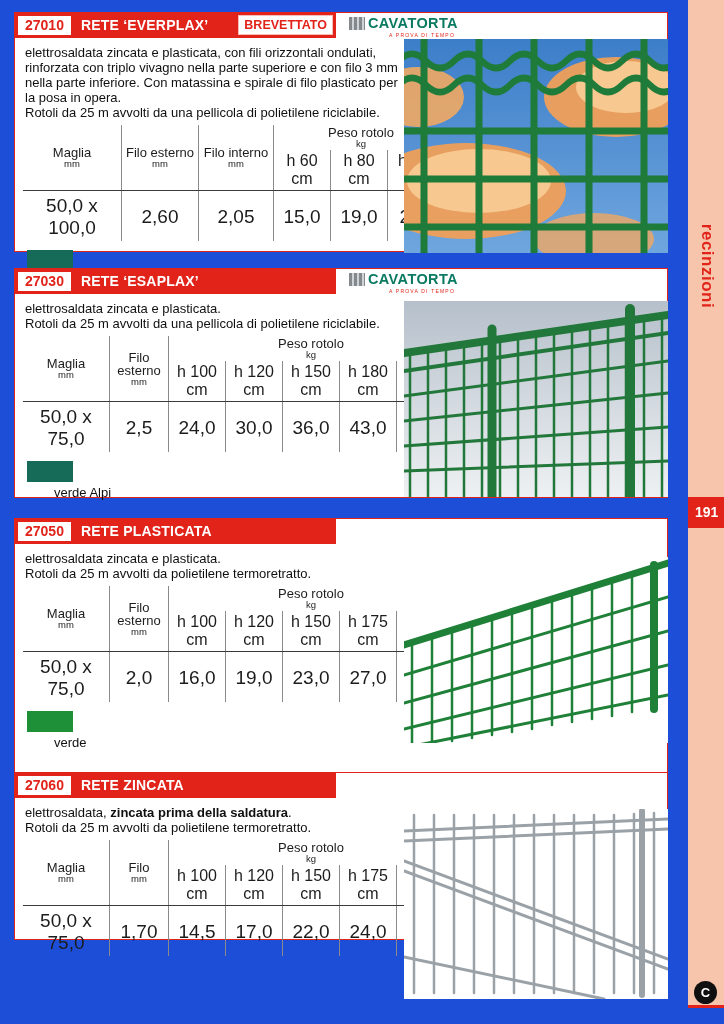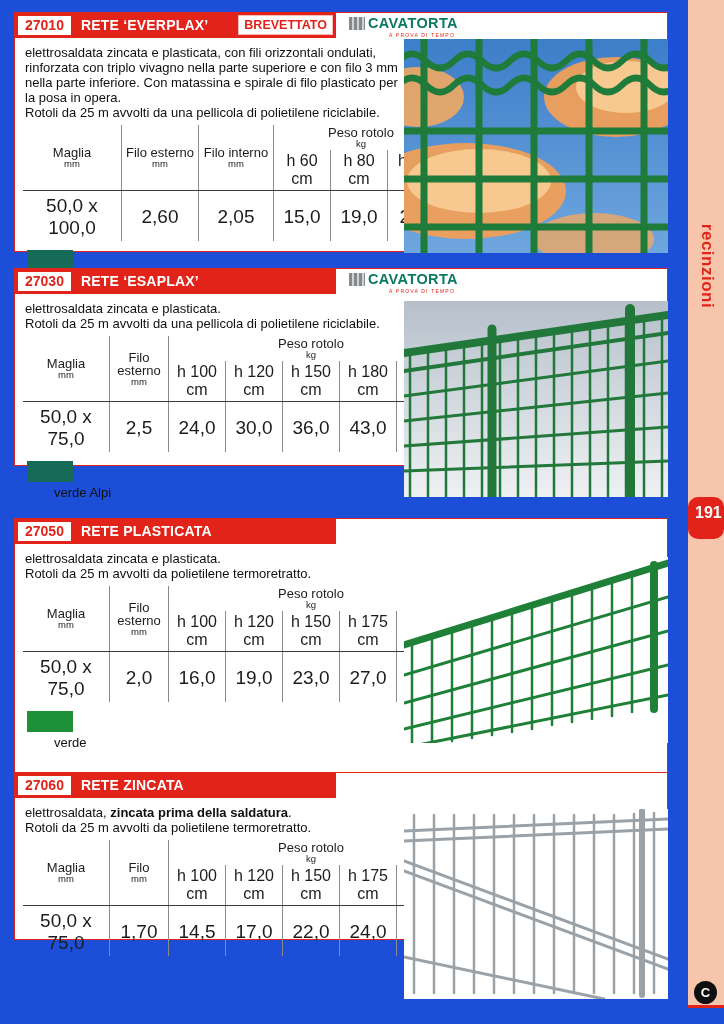--- a/index.html
+++ b/index.html
@@ -49,22 +49,22 @@
   .swatch-label{display:block;font-size:13px;margin-top:3px;color:#101010;margin-left:27px;}
 
   .photo{position:absolute;right:-1px;width:264px;overflow:hidden;}
   .photo svg{display:block;}
 
   
   .side{position:absolute;top:0;right:0;width:36px;height:1005px;background:#f6c5ab;
         border-bottom:3px solid #e2231a;box-sizing:content-box;}
   .side-label{position:absolute;top:266px;left:19px;transform:translate(-50%,-50%) rotate(90deg);
               color:#e2231a;font-weight:bold;font-size:17px;white-space:nowrap;letter-spacing:.5px;}
-  .side-page{position:absolute;top:497px;left:0;right:0;height:42px;background:#e2231a;color:#fff;
-             font-weight:bold;font-size:16px;line-height:31px;padding-left:7px;box-sizing:border-box;border-radius:10px;}
+  .side-page{position:absolute;top:497px;left:0;right:0;height:31px;background:#e2231a;color:#fff;
+             font-weight:bold;font-size:14px;line-height:31px;padding-left:7px;box-sizing:border-box;}
   .side-logo{position:absolute;bottom:1px;left:6px;width:23px;height:23px;border-radius:50%;background:#101010;
              color:#fff;font-weight:bold;font-size:13px;text-align:center;line-height:23px;}
 </style>
 </head>
 <body>
 
 <div class="page">
 
   <section class="product" style="top:12px;height:240px">
     <div class="hdr-bar">
@@ -150,21 +150,21 @@
           <path stroke-width="7" d="M20 -6 V220"></path>
           <path stroke-width="7" d="M75 -6 V220"></path>
           <path stroke-width="7" d="M130 -6 V220"></path>
           <path stroke-width="7" d="M185 -6 V220"></path>
           <path stroke-width="7" d="M240 -6 V220"></path>
         </g>
       </svg>
     </div>
   </section>
 
-  <section class="product" style="top:268px;height:198px">
+  <section class="product" style="top:268px;height:230px">
     <div class="hdr-bar">
       <span class="code">27030</span>
       <span class="title">RETE ‘ESAPLAX’</span>
     </div>
     <div class="brand">
       <span class="brand-top">
         <span class="brand-icon"></span>
         <span class="brand-name">CAVATORTA</span>
       </span>
       <span class="brand-tag">a prova di tempo</span>

